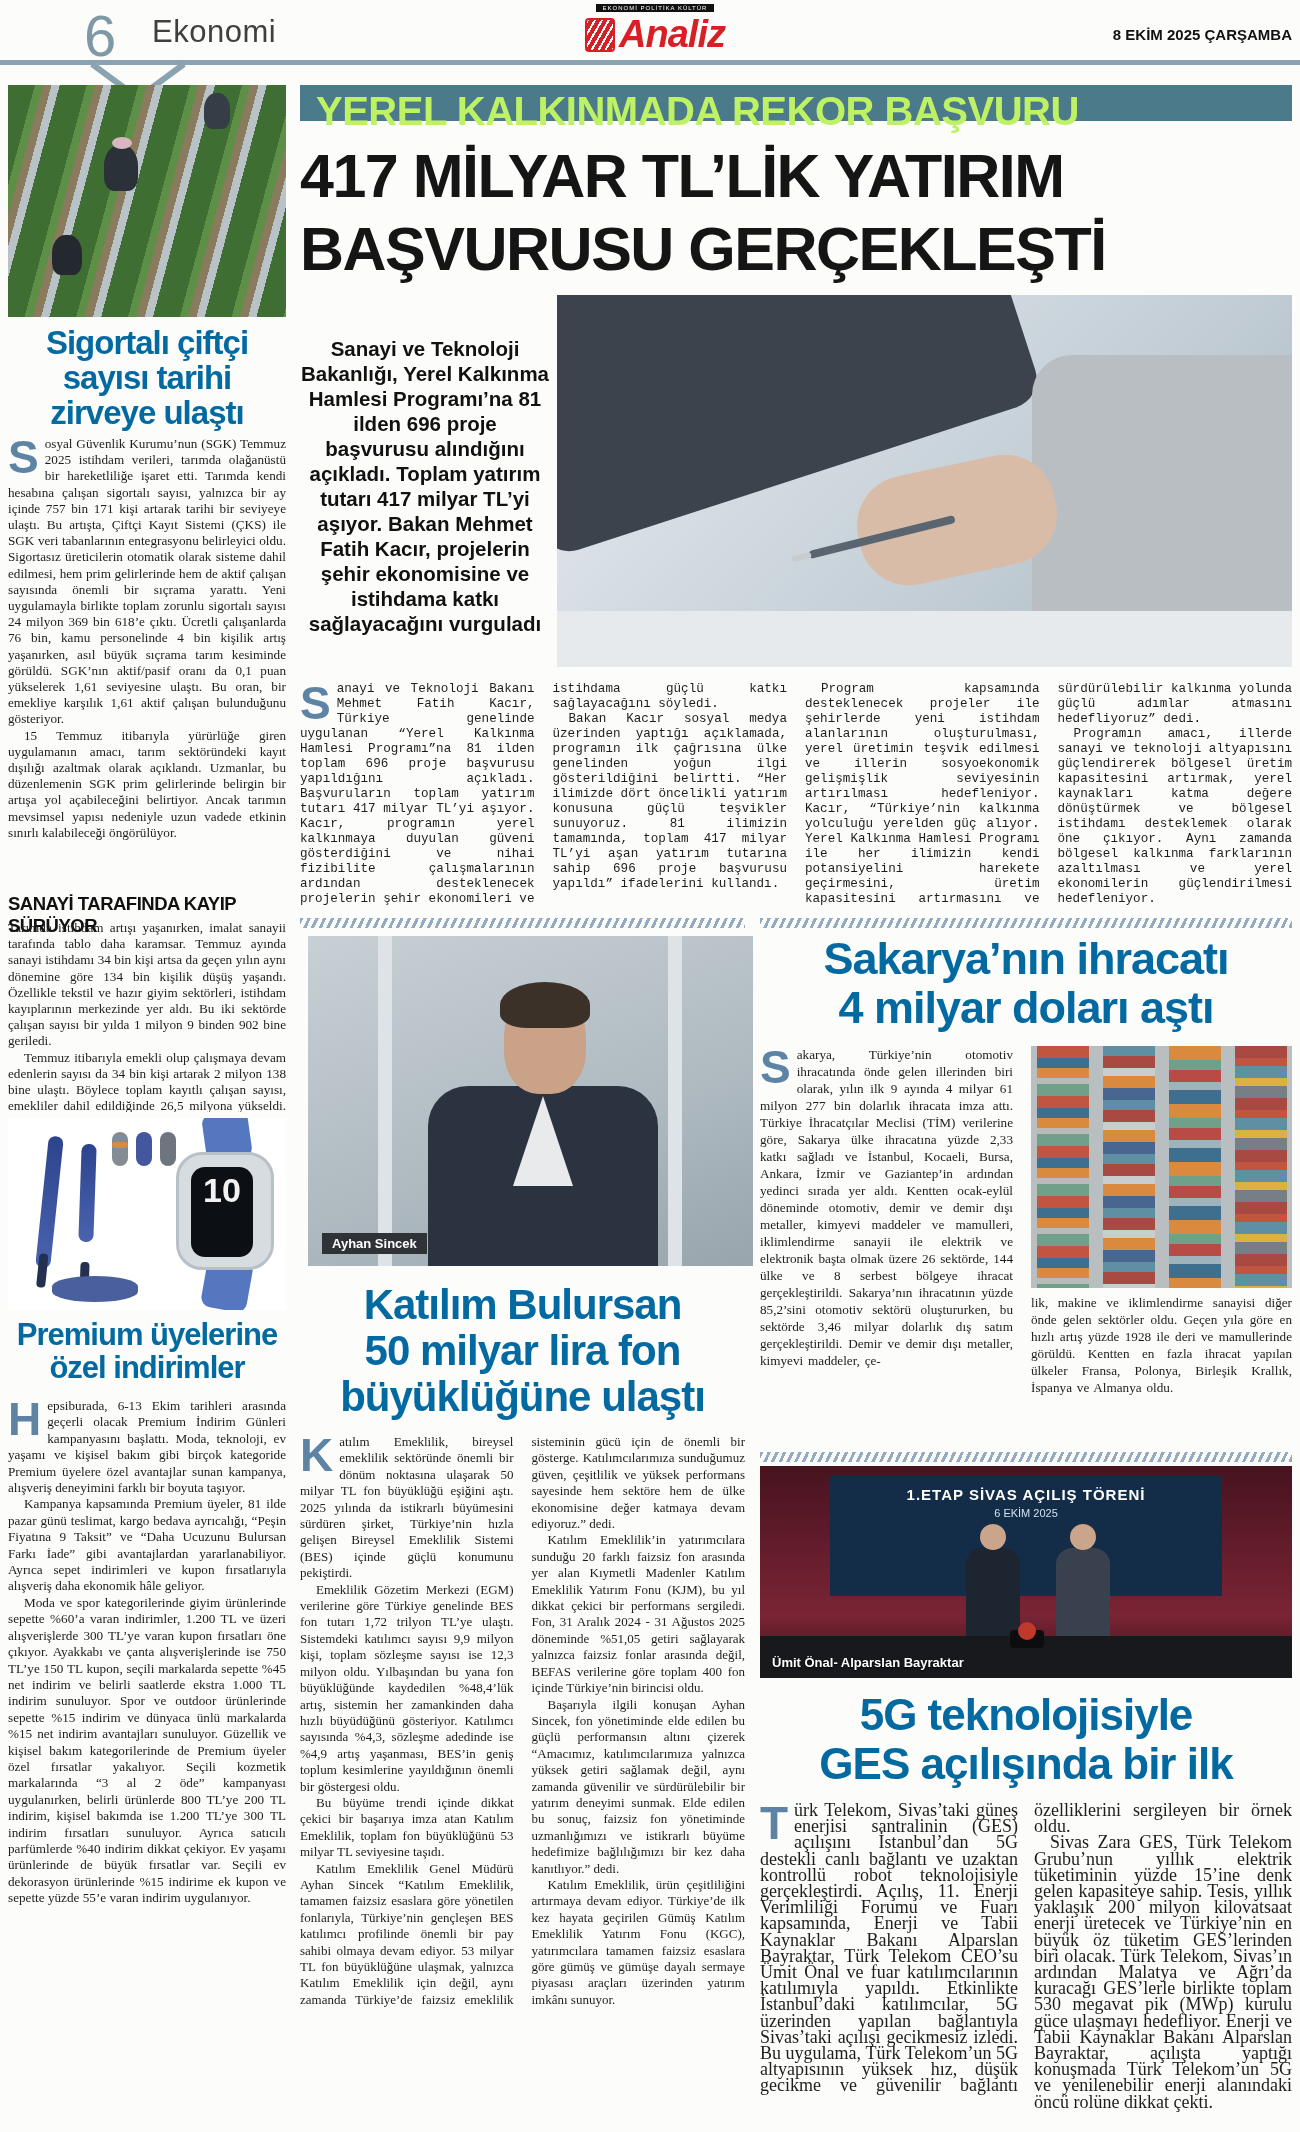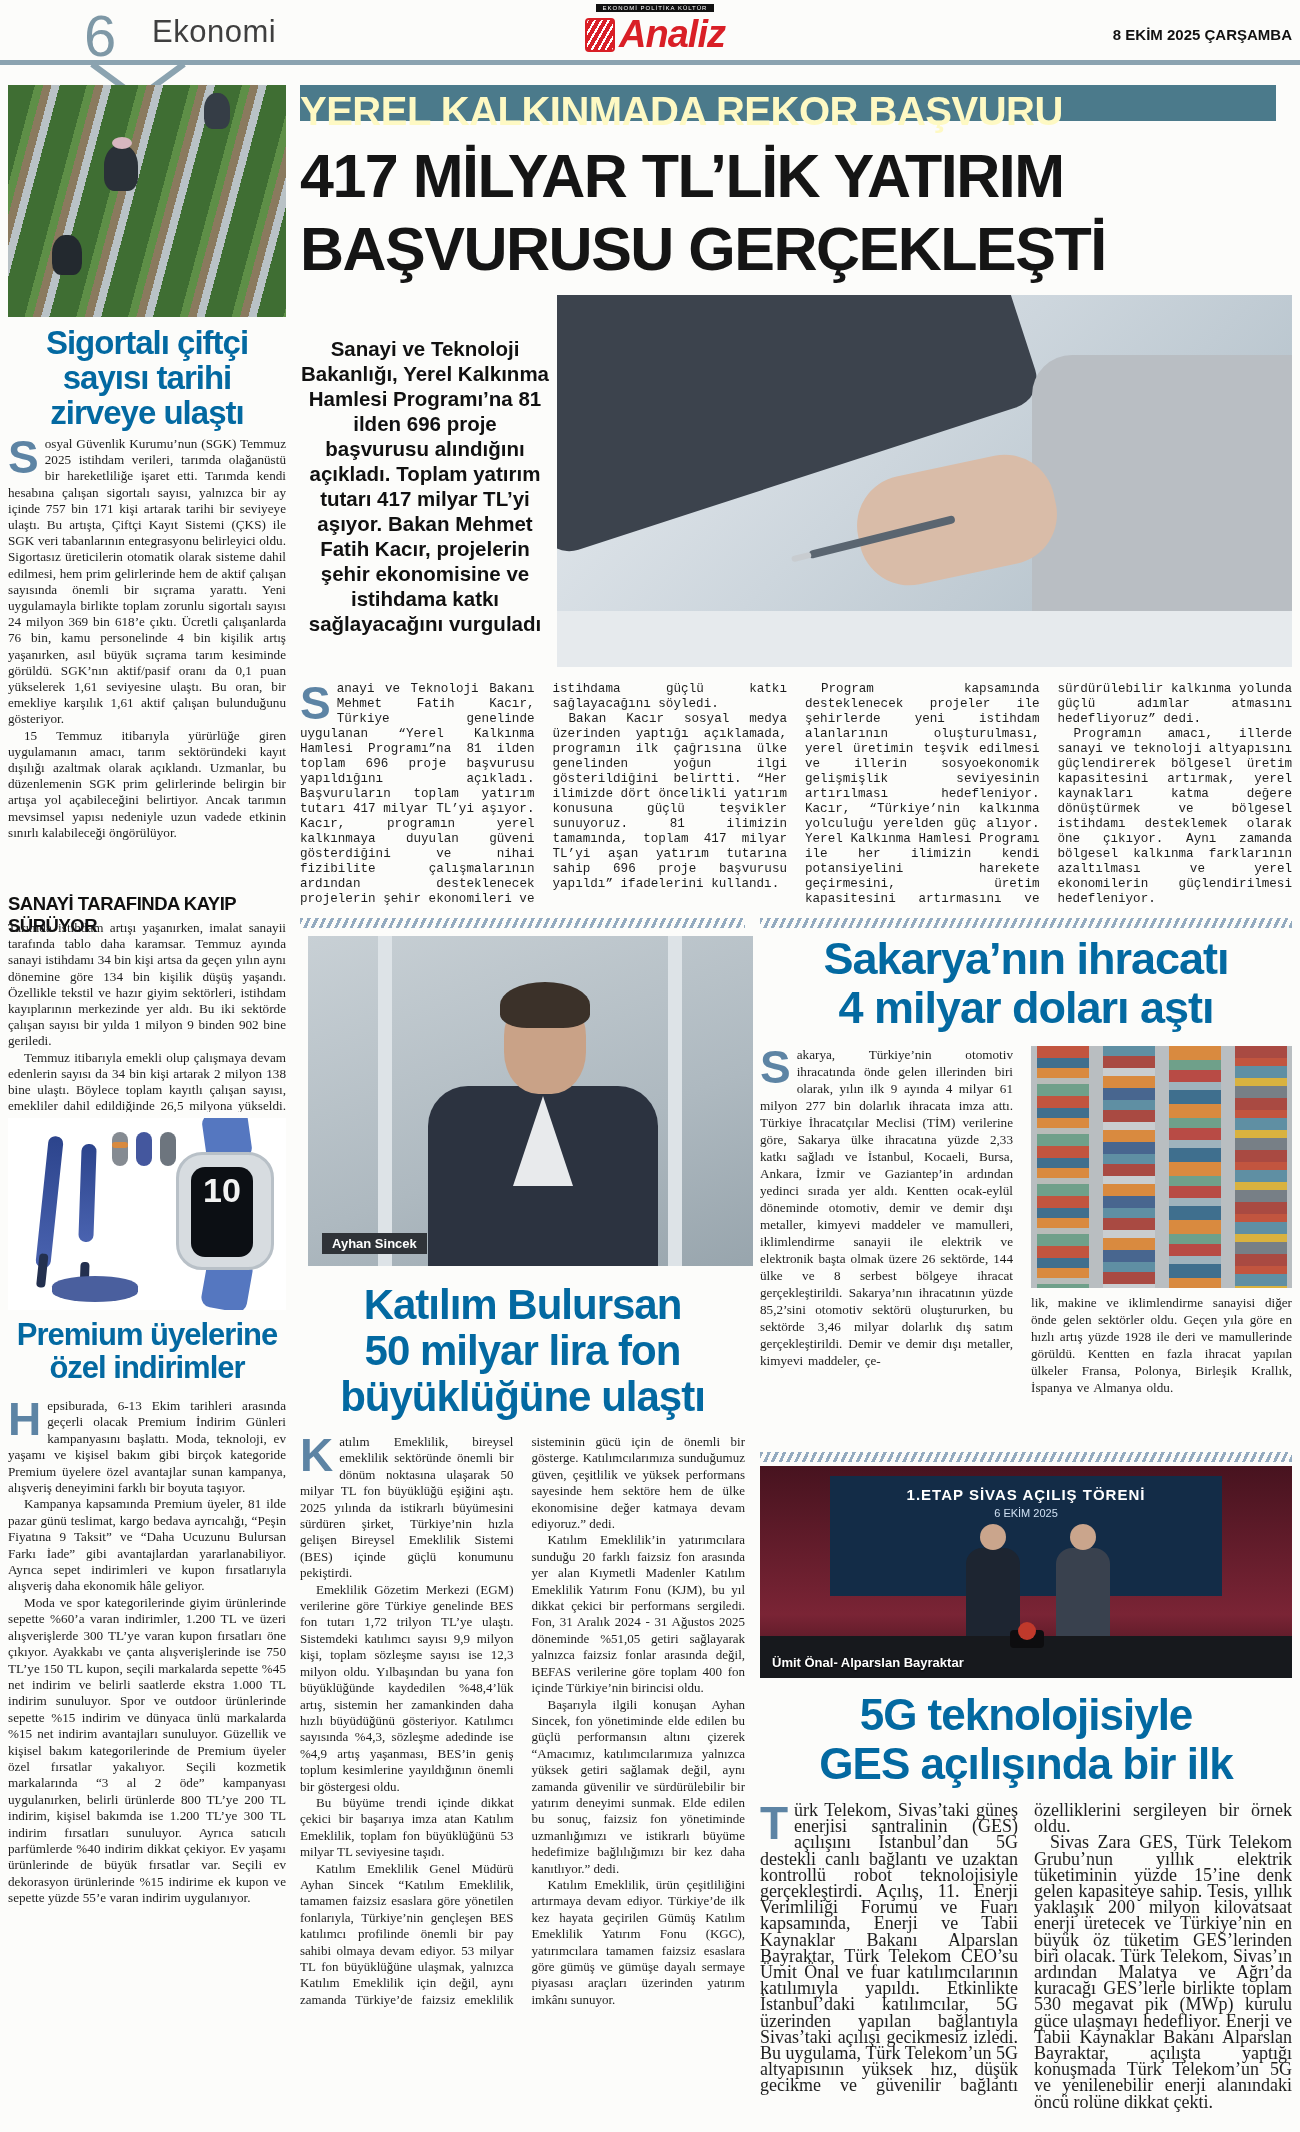--- a/index.html
+++ b/index.html
@@ -56,23 +56,23 @@
   .watch{position:absolute;left:168px;top:34px;width:92px;height:112px;border-radius:26px;background:#d7dce0;border:3px solid #b8c0c7;}
   .screen{position:absolute;left:12px;top:12px;width:62px;height:82px;border-radius:14px;background:#0c0f14;color:#f2f2f2;
           font-family:"Liberation Sans",sans-serif;font-weight:bold;font-size:34px;line-height:.9;text-align:center;padding-top:8px;}
   .strap{position:absolute;left:196px;top:-6px;width:46px;height:48px;background:#5577c0;border-radius:10px;transform:rotate(-8deg);}
   .strap.b{top:140px;height:52px;transform:rotate(10deg);}
 
   .prem-headline{left:8px;top:1318px;width:278px;font-size:31px;line-height:1.08;}
   .prem-body{left:8px;top:1398px;width:278px;height:726px;font-size:13.2px;line-height:16.4px;overflow:hidden;}
 
   
-  .kicker{left:300px;top:85px;width:976px;height:36px;background:#4b7a8b;color:#fef9c3;
+  .kicker{left:300px;top:85px;width:976px;height:36px;background:#4b7a8b;color:#bef264;
           font-family:"Liberation Sans",sans-serif;font-weight:800;font-size:40px;line-height:52px;
-          letter-spacing:-.5px;}
+          padding-left:16px;letter-spacing:-.5px;}
   .main-headline{left:300px;top:140px;width:992px;text-align:left;}
   .main-headline div{font-family:"Liberation Sans",sans-serif;font-weight:800;font-size:61px;line-height:73px;
                      color:#151515;letter-spacing:-1.5px;}
   .lead{left:300px;top:336px;width:250px;height:332px;font-family:"Liberation Sans",sans-serif;font-weight:bold;
         font-size:20.5px;line-height:25px;text-align:center;color:#111;overflow:hidden;}
   .mainphoto{left:557px;top:295px;width:735px;height:372px;overflow:hidden;
              background:linear-gradient(135deg,#e9edf1 0%,#cdd6dd 45%,#a9b8c2 100%);}
   .suit{position:absolute;left:-60px;top:-70px;width:520px;height:260px;background:#3c434d;transform:rotate(-18deg);border-radius:30px;}
   .sweater{position:absolute;right:-40px;top:60px;width:300px;height:330px;background:#b9bec3;border-radius:40px;}
   .hand{position:absolute;left:300px;top:170px;width:200px;height:110px;background:#d9bca8;border-radius:50px;transform:rotate(-12deg);}

